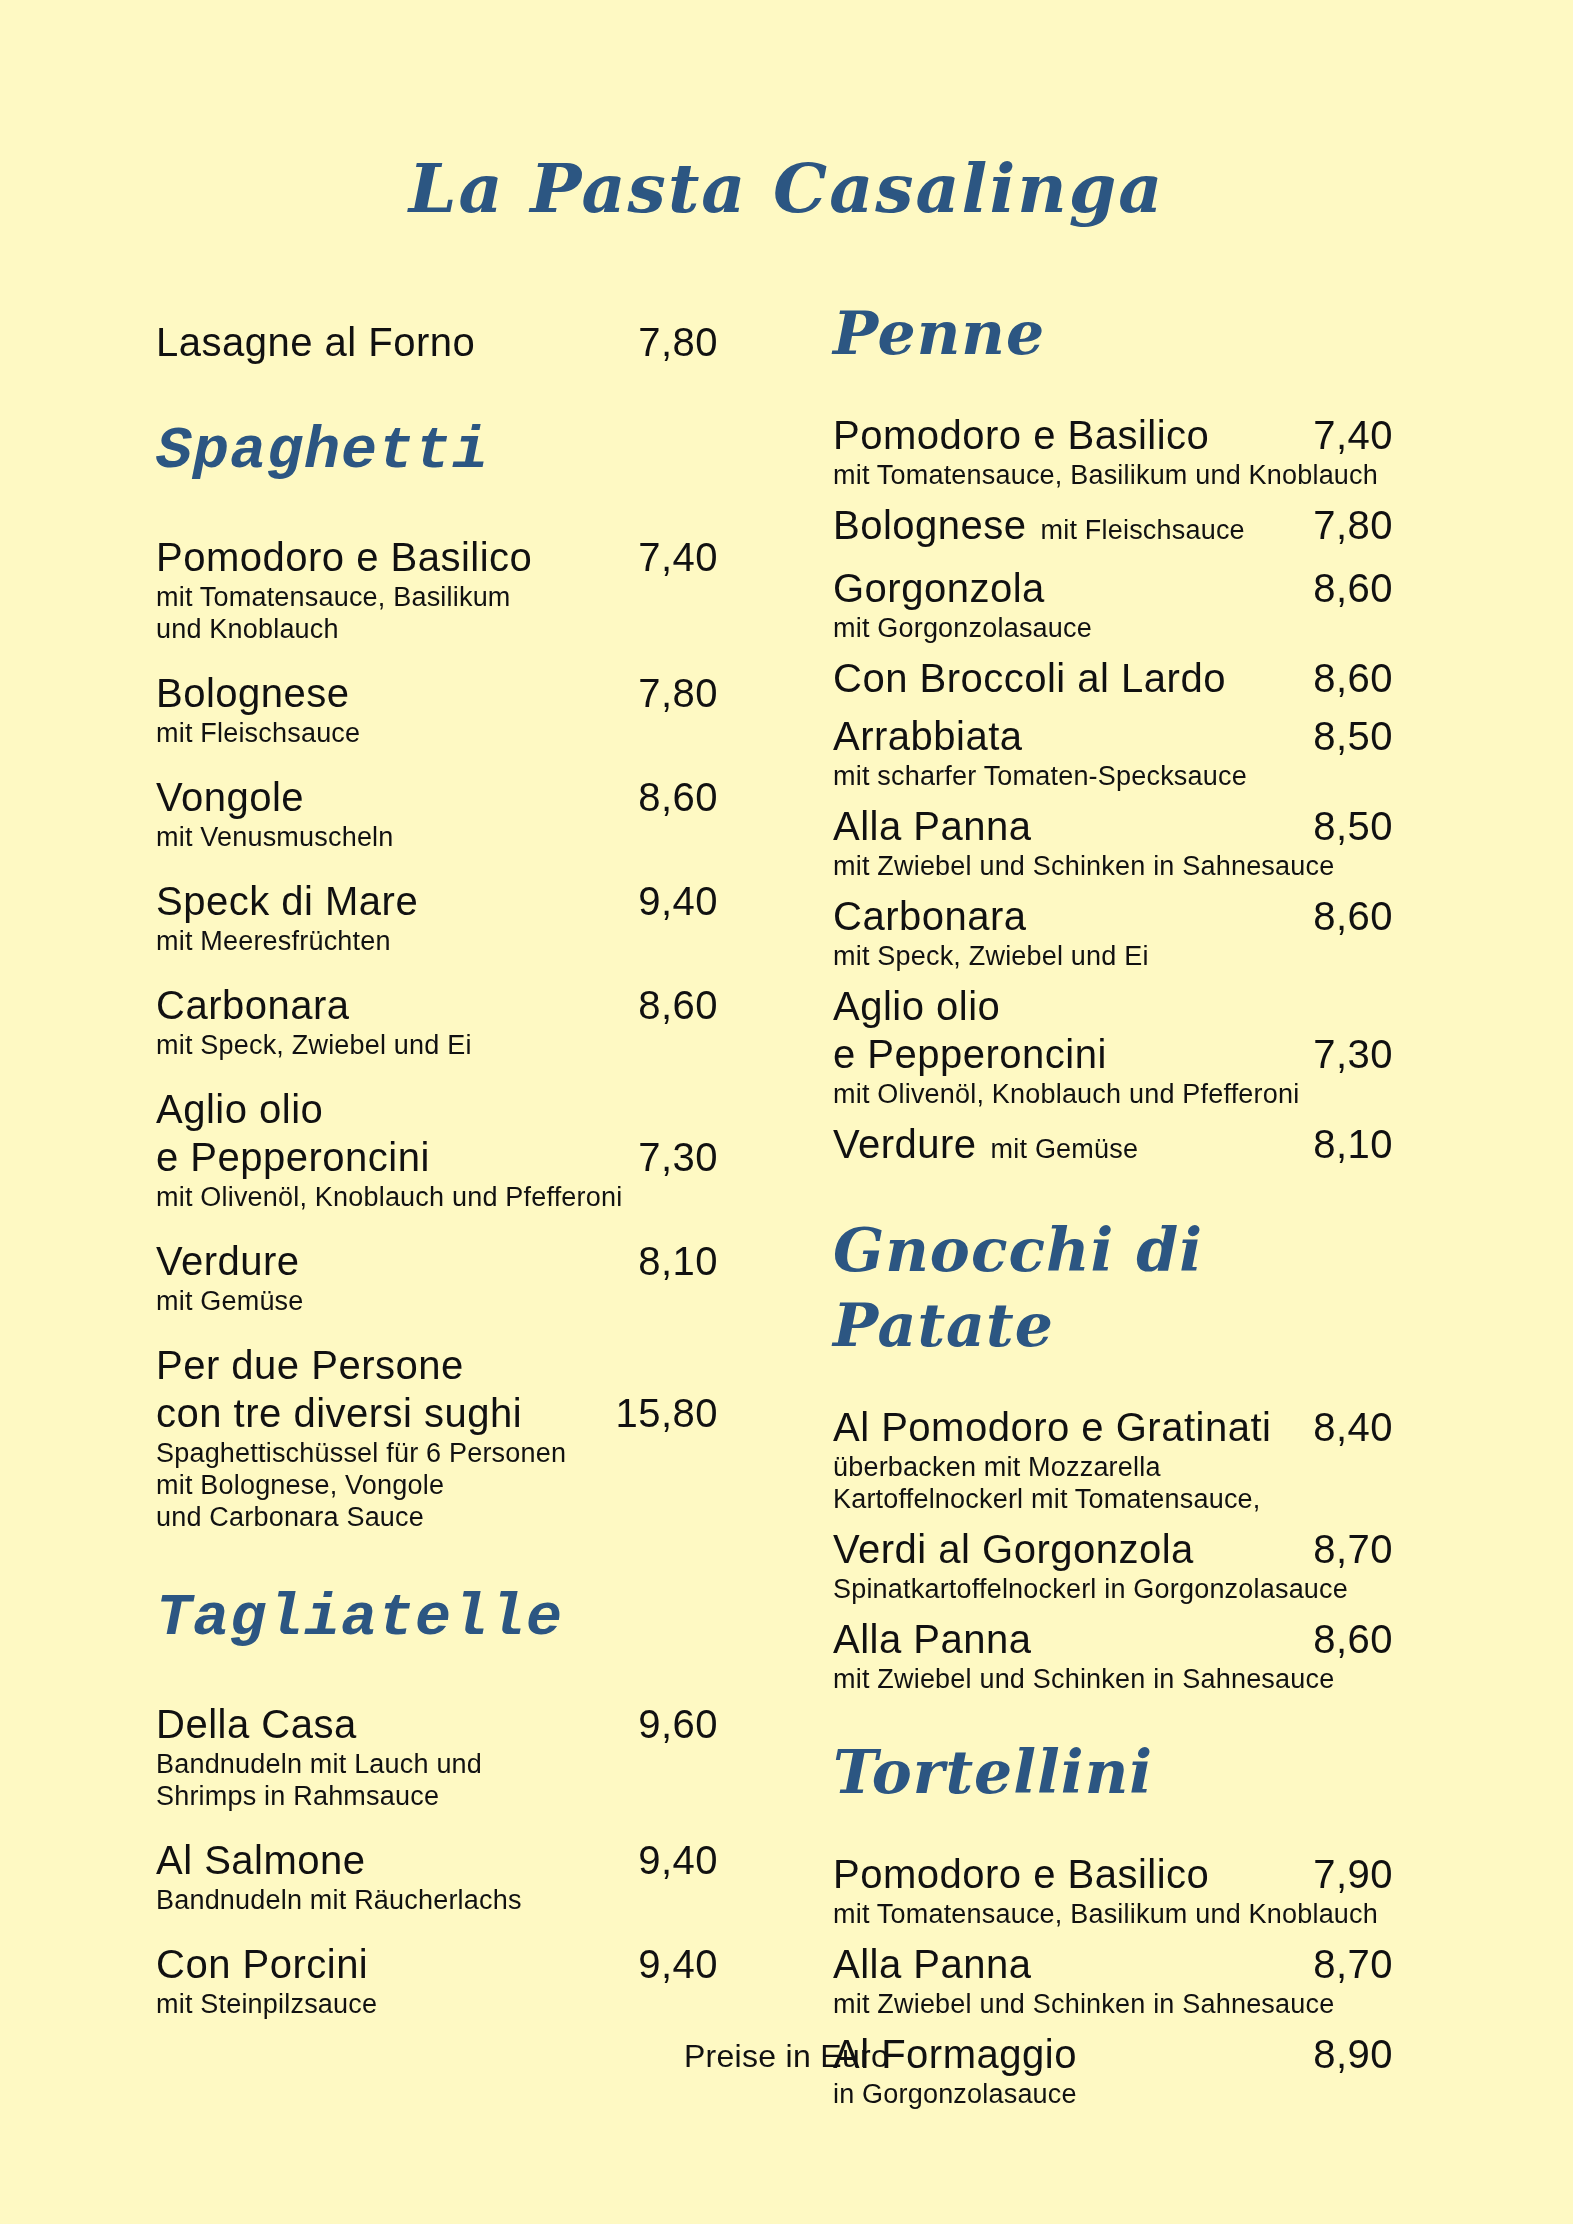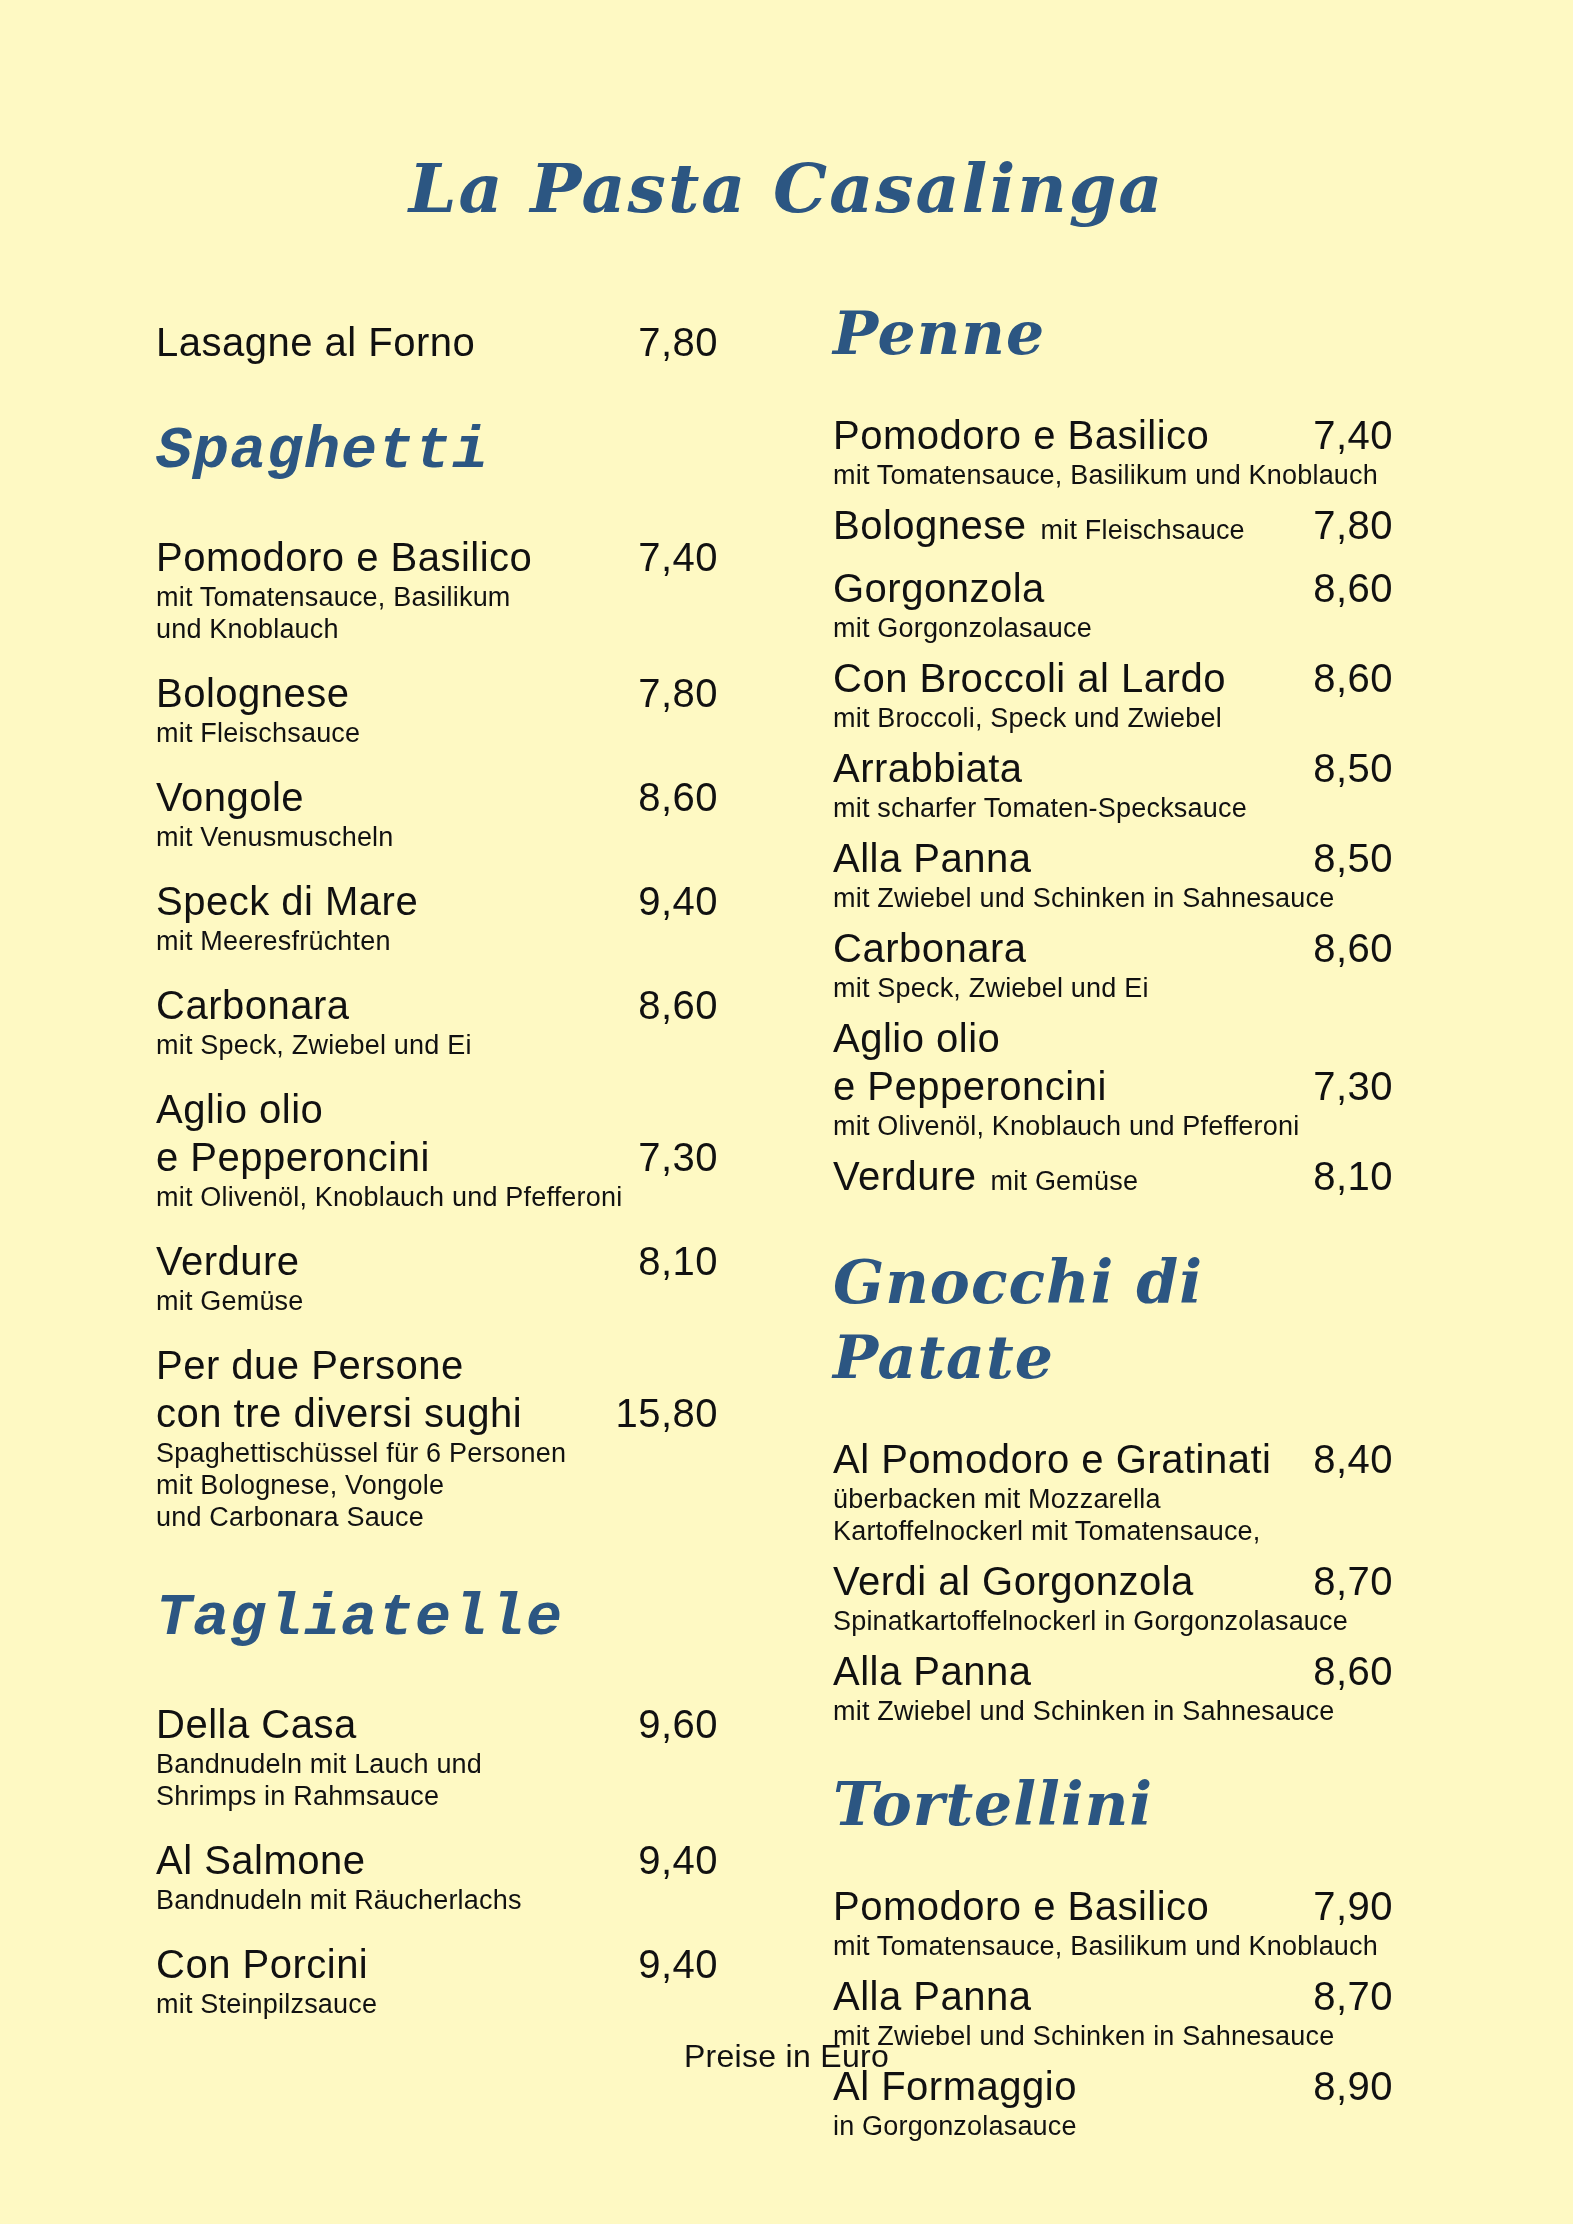--- a/index.html
+++ b/index.html
@@ -181,21 +181,20 @@
         <span class="price">8,60</span>
       </div>
       <div class="desc">mit Gorgonzolasauce</div>
     </div>
 
     <div class="item">
       <div class="row">
         <span class="name">Con Broccoli al Lardo</span>
         <span class="price">8,60</span>
       </div>
-      <div class="desc">mit Broccoli, Speck und Zwiebel</div>
     </div>
 
     <div class="item">
       <div class="row">
         <span class="name">Arrabbiata</span>
         <span class="price">8,50</span>
       </div>
       <div class="desc">mit scharfer Tomaten-Specksauce</div>
     </div>
 

